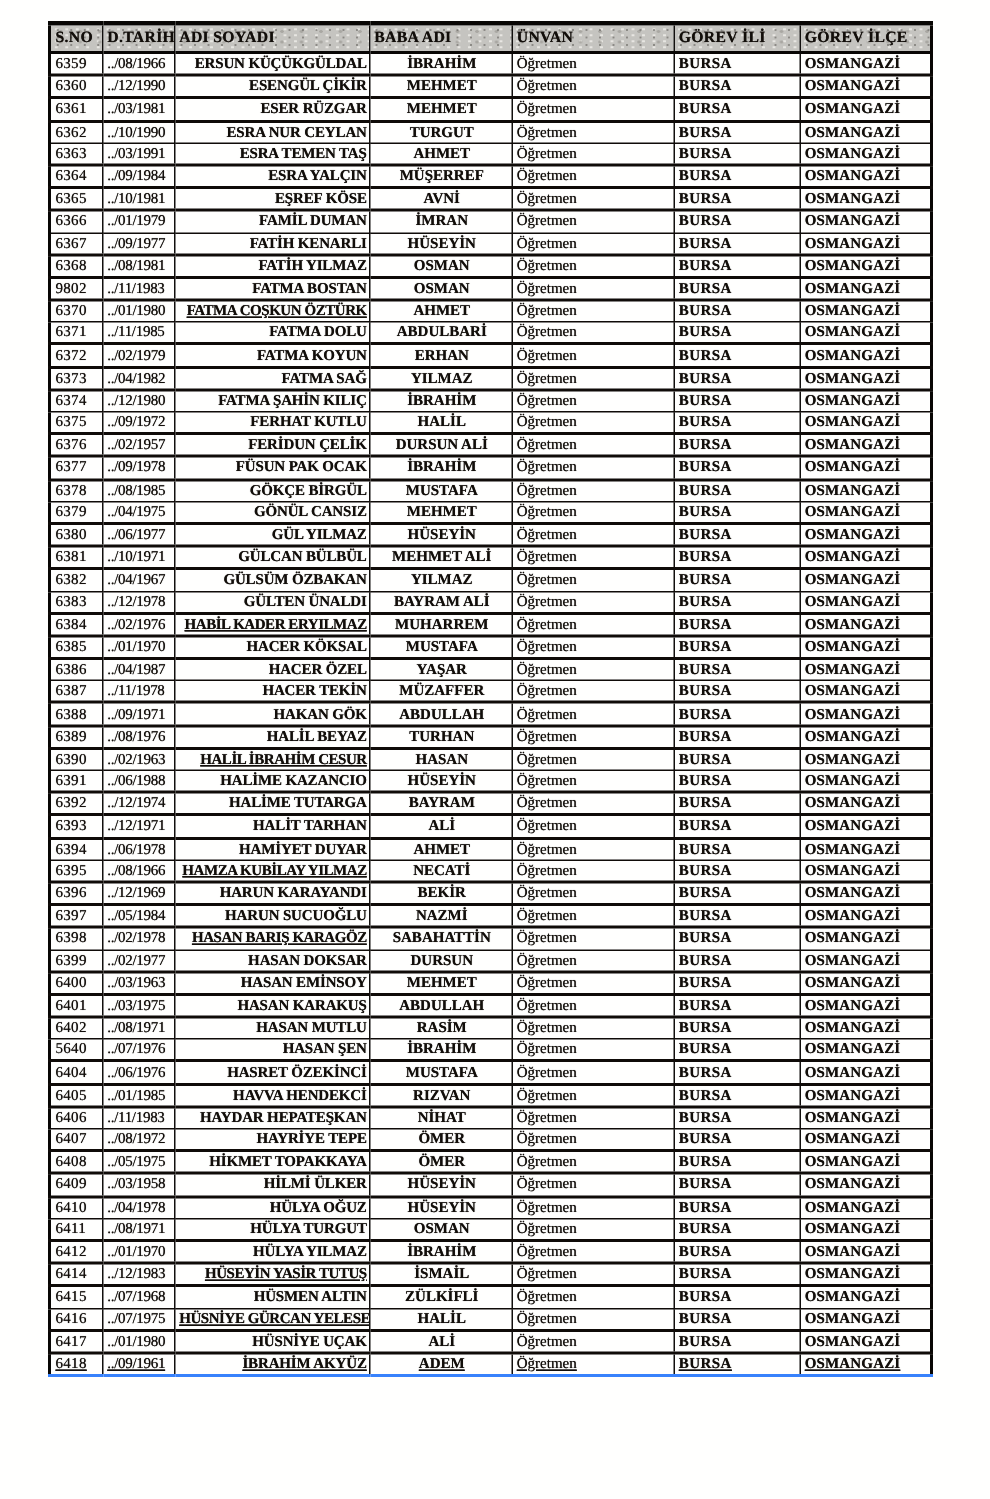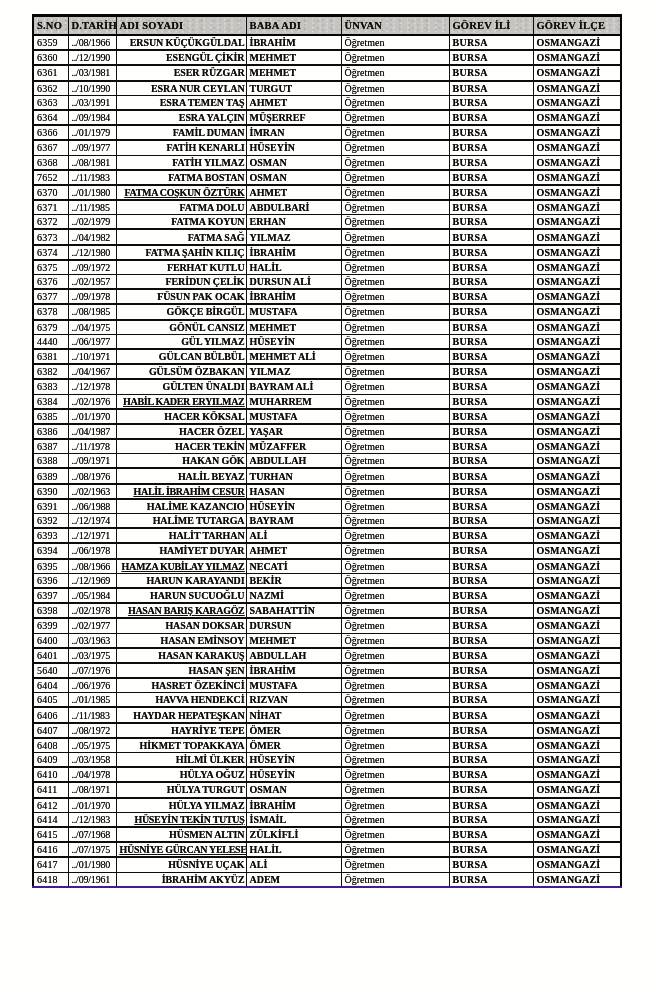--- a/index.html
+++ b/index.html
@@ -53,29 +53,29 @@
     height: 13.2px;
     font-size: 10px;
     padding: 0 1px 0 3px;
     border-bottom: 2px solid #14110e;
     vertical-align: middle;
   }
   
   td.c-sno   { font-size: 10px; letter-spacing: 0.2px; padding-left: 4px; }
   td.c-date  { font-size: 9.5px; letter-spacing: -0.2px; padding-left: 2px; }
   td.c-name  { font-weight: 600; letter-spacing: -0.1px; text-align: right; }
-  td.c-father{ font-weight: 600; }
+  td.c-father{ font-weight: 600; text-align: center; }
   td.c-title { font-weight: normal; font-size: 9.8px; }
   td.c-prov  { font-weight: 600; letter-spacing: 0.3px; }
   td.c-dist  { font-weight: 600; letter-spacing: 0.1px; }
   td.condensed { font-size: 8.4px; letter-spacing: -0.3px; text-decoration: underline; }
   table.doc tr:nth-child(4n) td { border-bottom-width: 1px; }
   table.doc td:first-child, table.doc th:first-child { border-left: 2px solid #0e0c0a; }
   table.doc td:last-child, table.doc th:last-child { border-right: 2px solid #0e0c0a; }
-  table.doc tr:last-child td { border-bottom: 2px solid #4c1d95; }
+  table.doc tr:last-child td { border-bottom: 2px solid #3b82f6; text-decoration: underline; }
 </style>
 </head>
 <body>
 
 <div class="page">
   <table class="doc">
     <colgroup>
       <col style="width:35px">
       <col style="width:48px">
       <col style="width:130px">
@@ -144,20 +144,29 @@
         <tr>
           <td class="c-sno">6364</td>
           <td class="c-date">../09/1984</td>
           <td class="c-name">ESRA YALÇIN</td>
           <td class="c-father">MÜŞERREF</td>
           <td class="c-title">Öğretmen</td>
           <td class="c-prov">BURSA</td>
           <td class="c-dist">OSMANGAZİ</td>
         </tr>
         <tr>
+          <td class="c-sno">6365</td>
+          <td class="c-date">../10/1981</td>
+          <td class="c-name">EŞREF KÖSE</td>
+          <td class="c-father">AVNİ</td>
+          <td class="c-title">Öğretmen</td>
+          <td class="c-prov">BURSA</td>
+          <td class="c-dist">OSMANGAZİ</td>
+        </tr>
+        <tr>
           <td class="c-sno">6366</td>
           <td class="c-date">../01/1979</td>
           <td class="c-name">FAMİL DUMAN</td>
           <td class="c-father">İMRAN</td>
           <td class="c-title">Öğretmen</td>
           <td class="c-prov">BURSA</td>
           <td class="c-dist">OSMANGAZİ</td>
         </tr>
         <tr>
           <td class="c-sno">6367</td>
@@ -171,21 +180,21 @@
         <tr>
           <td class="c-sno">6368</td>
           <td class="c-date">../08/1981</td>
           <td class="c-name">FATİH YILMAZ</td>
           <td class="c-father">OSMAN</td>
           <td class="c-title">Öğretmen</td>
           <td class="c-prov">BURSA</td>
           <td class="c-dist">OSMANGAZİ</td>
         </tr>
         <tr>
-          <td class="c-sno">7652</td>
+          <td class="c-sno">9802</td>
           <td class="c-date">../11/1983</td>
           <td class="c-name">FATMA BOSTAN</td>
           <td class="c-father">OSMAN</td>
           <td class="c-title">Öğretmen</td>
           <td class="c-prov">BURSA</td>
           <td class="c-dist">OSMANGAZİ</td>
         </tr>
         <tr>
           <td class="c-sno">6370</td>
           <td class="c-date">../01/1980</td>
@@ -270,21 +279,21 @@
         <tr>
           <td class="c-sno">6379</td>
           <td class="c-date">../04/1975</td>
           <td class="c-name">GÖNÜL CANSIZ</td>
           <td class="c-father">MEHMET</td>
           <td class="c-title">Öğretmen</td>
           <td class="c-prov">BURSA</td>
           <td class="c-dist">OSMANGAZİ</td>
         </tr>
         <tr>
-          <td class="c-sno">4440</td>
+          <td class="c-sno">6380</td>
           <td class="c-date">../06/1977</td>
           <td class="c-name">GÜL YILMAZ</td>
           <td class="c-father">HÜSEYİN</td>
           <td class="c-title">Öğretmen</td>
           <td class="c-prov">BURSA</td>
           <td class="c-dist">OSMANGAZİ</td>
         </tr>
         <tr>
           <td class="c-sno">6381</td>
           <td class="c-date">../10/1971</td>
@@ -468,20 +477,29 @@
         <tr>
           <td class="c-sno">6401</td>
           <td class="c-date">../03/1975</td>
           <td class="c-name">HASAN KARAKUŞ</td>
           <td class="c-father">ABDULLAH</td>
           <td class="c-title">Öğretmen</td>
           <td class="c-prov">BURSA</td>
           <td class="c-dist">OSMANGAZİ</td>
         </tr>
         <tr>
+          <td class="c-sno">6402</td>
+          <td class="c-date">../08/1971</td>
+          <td class="c-name">HASAN MUTLU</td>
+          <td class="c-father">RASİM</td>
+          <td class="c-title">Öğretmen</td>
+          <td class="c-prov">BURSA</td>
+          <td class="c-dist">OSMANGAZİ</td>
+        </tr>
+        <tr>
           <td class="c-sno">5640</td>
           <td class="c-date">../07/1976</td>
           <td class="c-name">HASAN ŞEN</td>
           <td class="c-father">İBRAHİM</td>
           <td class="c-title">Öğretmen</td>
           <td class="c-prov">BURSA</td>
           <td class="c-dist">OSMANGAZİ</td>
         </tr>
         <tr>
           <td class="c-sno">6404</td>
@@ -560,21 +578,21 @@
           <td class="c-date">../01/1970</td>
           <td class="c-name">HÜLYA YILMAZ</td>
           <td class="c-father">İBRAHİM</td>
           <td class="c-title">Öğretmen</td>
           <td class="c-prov">BURSA</td>
           <td class="c-dist">OSMANGAZİ</td>
         </tr>
         <tr>
           <td class="c-sno">6414</td>
           <td class="c-date">../12/1983</td>
-          <td class="c-name condensed">HÜSEYİN TEKİN TUTUŞ</td>
+          <td class="c-name condensed">HÜSEYİN YASİR TUTUŞ</td>
           <td class="c-father">İSMAİL</td>
           <td class="c-title">Öğretmen</td>
           <td class="c-prov">BURSA</td>
           <td class="c-dist">OSMANGAZİ</td>
         </tr>
         <tr>
           <td class="c-sno">6415</td>
           <td class="c-date">../07/1968</td>
           <td class="c-name">HÜSMEN ALTIN</td>
           <td class="c-father">ZÜLKİFLİ</td>

